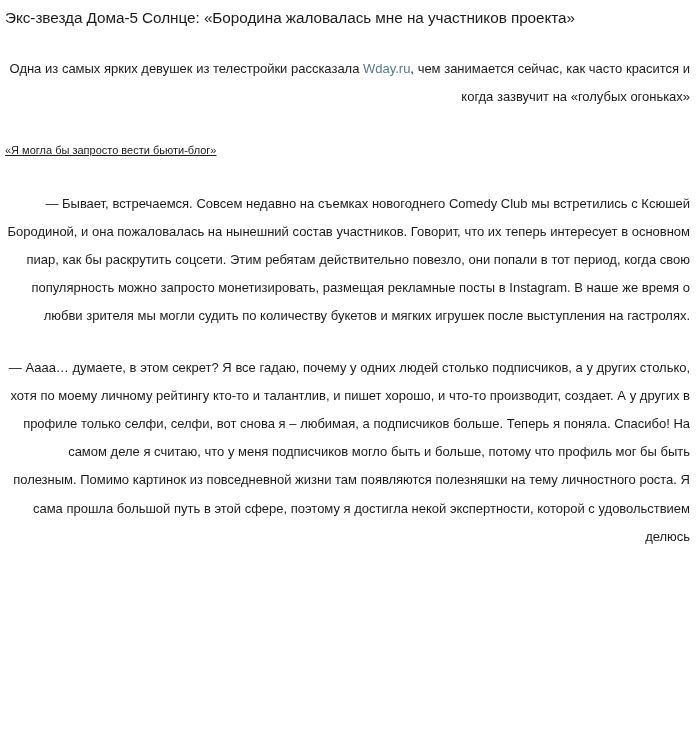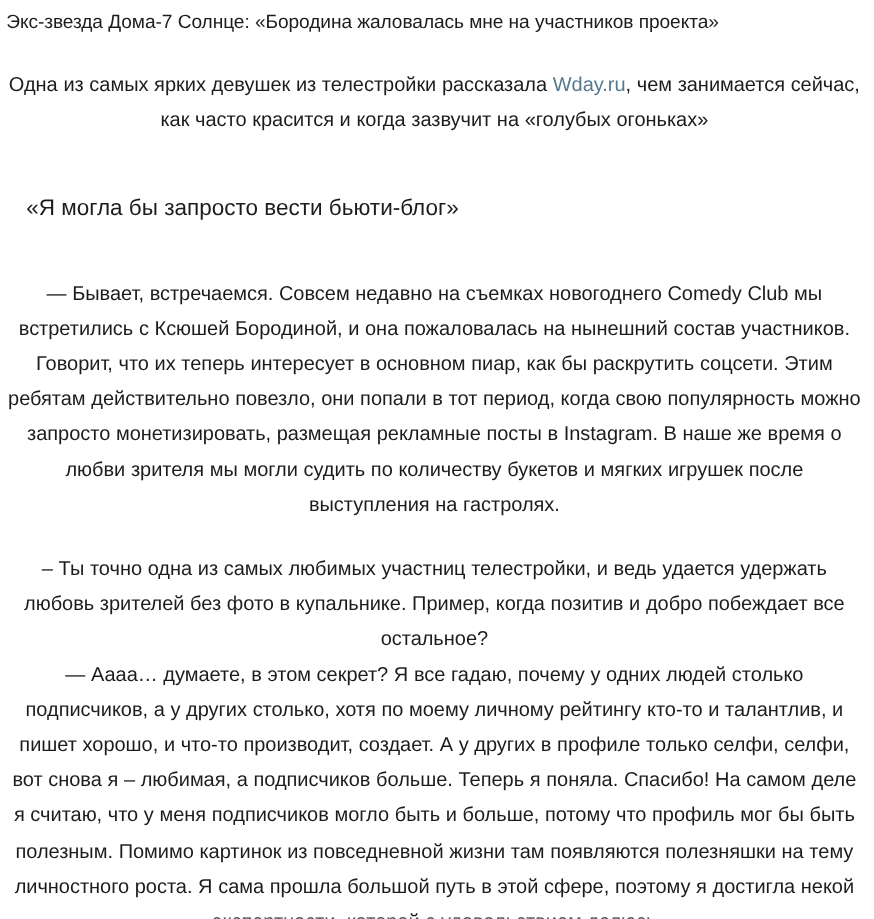--- a/index.html
+++ b/index.html
@@ -27,59 +27,59 @@
     font-weight: 400;
     color: #1c1c1c;
     margin: 0 0 2px 0;
     letter-spacing: -0.05px;
     white-space: nowrap;
   }
   .spacer-lg { height: 26px; }
   .spacer-md { height: 25px; }
   .spacer-sm { height: 23px; }
   p.body-text {
-    font-size: 16px;
+    font-size: 13px;
     line-height: 28.2px;
     margin: 0;
     color: #1c1c1c;
-    text-align: center;
+    text-align: right;
     letter-spacing: -0.02px;
     word-spacing: 0.1px;
   }
   p.body-text.tight { margin: 0; }
   a.inline-link {
     color: #55798f;
     text-decoration: none;
   }
   .subhead {
-    font-size: 18px;
+    font-size: 11px;
     line-height: 28.2px;
-    margin: 16px;
+    margin: 0;
     color: #1c1c1c;
+    text-decoration: underline;
   }
 </style>
 </head>
 <body>
 
 <div id="article">
 
-  <h1 class="headline">Экс-звезда Дома-7 Солнце: «Бородина жаловалась мне на участников проекта»</h1>
+  <h1 class="headline">Экс-звезда Дома-5 Солнце: «Бородина жаловалась мне на участников проекта»</h1>
 
   <div class="spacer-lg"></div>
 
   <p class="body-text"><span>Одна из самых ярких девушек из телестройки рассказала </span><a class="inline-link" href="#">Wday.ru</a><span>, чем занимается сейчас, как часто красится и когда зазвучит на «голубых огоньках»</span></p>
 
   <div class="spacer-md"></div>
 
   <p class="subhead">«Я могла бы запросто вести бьюти-блог»</p>
 
   <div class="spacer-md"></div>
 
 
   <p class="body-text tight">— Бывает, встречаемся. Совсем недавно на съемках новогоднего Comedy Club мы встретились с Ксюшей Бородиной, и она пожаловалась на нынешний состав участников. Говорит, что их теперь интересует в основном пиар, как бы раскрутить соцсети. Этим ребятам действительно повезло, они попали в тот период, когда свою популярность можно запросто монетизировать, размещая рекламные посты в Instagram. В наше же время о любви зрителя мы могли судить по количеству букетов и мягких игрушек после выступления на гастролях.</p>
 
   <div class="spacer-sm"></div>
 
-  <p class="body-text">– Ты точно одна из самых любимых участниц телестройки, и ведь удается удержать любовь зрителей без фото в купальнике. Пример, когда позитив и добро побеждает все остальное?</p>
 
   <p class="body-text tight">— Аааа… думаете, в этом секрет? Я все гадаю, почему у одних людей столько подписчиков, а у других столько, хотя по моему личному рейтингу кто-то и талантлив, и пишет хорошо, и что-то производит, создает. А у других в профиле только селфи, селфи, вот снова я – любимая, а подписчиков больше. Теперь я поняла. Спасибо! На самом деле я считаю, что у меня подписчиков могло быть и больше, потому что профиль мог бы быть полезным. Помимо картинок из повседневной жизни там появляются полезняшки на тему личностного роста. Я сама прошла большой путь в этой сфере, поэтому я достигла некой экспертности, которой с удовольствием делюсь</p>
 
 </div>
 
 </body></html>

